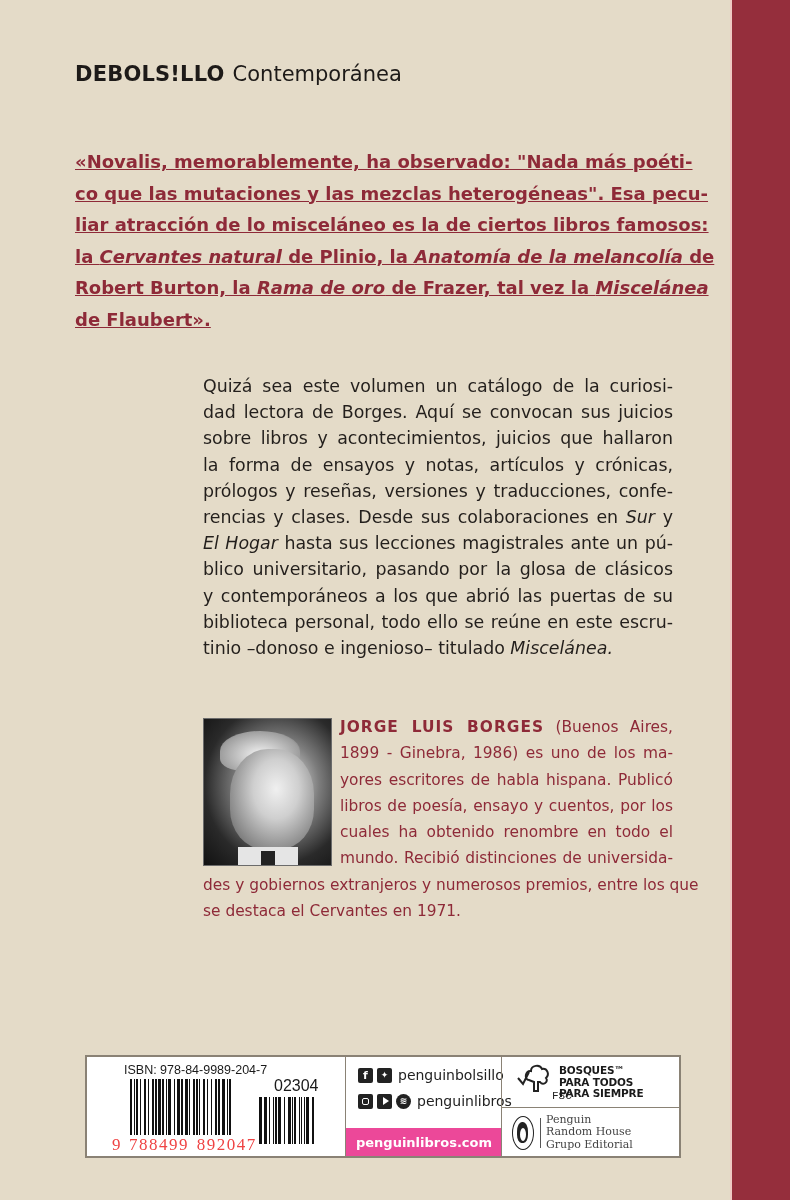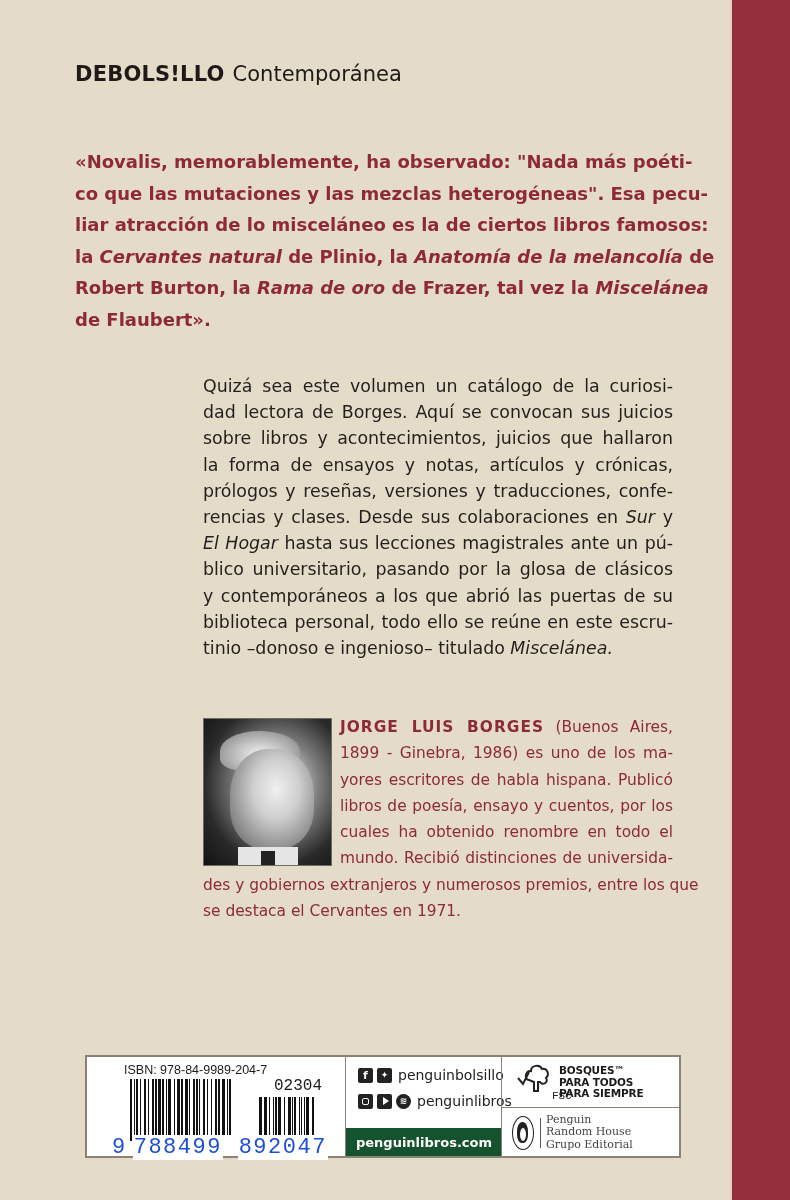--- a/index.html
+++ b/index.html
@@ -3,55 +3,55 @@
 <meta charset="utf-8">
 <style>
   html,body{margin:0;padding:0;}
   body{width:790px;height:1200px;position:relative;background:#e4dbc8;overflow:hidden;font-family:"DejaVu Sans","Liberation Sans",sans-serif;}
   .spine{position:absolute;left:732px;top:0;width:58px;height:1200px;background:#952e3c;}
   .spine-edge{position:absolute;left:730px;top:0;width:2px;height:1200px;background:#efc9c3;}
   .series{position:absolute;left:75px;top:62px;font-size:21px;color:#1d1a18;white-space:nowrap;}
   .series .brand{font-weight:bold;letter-spacing:0.2px;}
   .series .line{margin-left:8px;}
   .quote{position:absolute;left:75px;top:146px;width:598px;font-size:18px;font-weight:bold;color:#8e2a38;line-height:31.5px;}
-  .quote .ln{display:block;white-space:nowrap;text-align:justify;text-align-last:justify;}
+  .quote .ln{display:block;white-space:nowrap;text-align:justify;text-align-last:justify;text-decoration:underline;}
   .quote .ln.last{text-align-last:left;}
   .quote i{font-weight:bold;}
   .body{position:absolute;left:203px;top:373px;width:470px;font-size:17.4px;color:#231f1c;line-height:26.2px;}
   .ln{display:block;white-space:nowrap;text-align:justify;text-align-last:justify;}
   .ln.last{text-align-last:left;}
   .bio{position:absolute;left:203px;top:714px;width:470px;color:#8e2a38;font-size:15.4px;line-height:26.3px;}
   .photo{position:absolute;left:203px;top:718px;width:127px;height:146px;background:radial-gradient(ellipse at 58% 45%,#e8e8e8 0%,#bdbdbd 22%,#7c7c7c 40%,#2a2a2a 70%,#111 100%);border:1px solid #6b6b6b;}
   .photo .face{position:absolute;left:26px;top:30px;width:84px;height:100px;border-radius:45% 45% 40% 40%;background:radial-gradient(ellipse at 55% 40%,#f0f0f0 0%,#cfcfcf 35%,#8f8f8f 70%,#555 100%);}
   .photo .hair{position:absolute;left:16px;top:12px;width:80px;height:40px;border-radius:50% 50% 30% 30%;background:radial-gradient(ellipse at 50% 60%,#f5f5f5,#9e9e9e 70%,#333);}
   .photo .collar{position:absolute;left:34px;top:128px;width:60px;height:18px;background:#e5e5e5;}
   .photo .tie{position:absolute;left:57px;top:132px;width:14px;height:14px;background:#222;}
   .bio .right{position:absolute;left:137px;top:0;width:333px;}
   .bio .full{position:absolute;left:0;top:158px;width:470px;}
   .bio .name{font-weight:bold;letter-spacing:1px;}
   .footer{position:absolute;left:85px;top:1055px;width:596px;height:103px;background:#fff;border:2px solid #8a8275;box-sizing:border-box;}
   .isbn-area{position:absolute;left:0;top:0;width:258px;height:100%;margin-left:20px;}
   .isbn-label{position:absolute;left:17px;top:6px;font-family:"Liberation Sans",sans-serif;font-size:12.5px;color:#1a1a1a;}
   .barcode{position:absolute;left:23px;top:22px;width:102px;height:62px;}
   .barcode2{position:absolute;left:152px;top:40px;width:58px;height:47px;}
   .bar{position:absolute;top:0;background:#111;}
-  .bc-digits{position:absolute;left:5px;top:78px;font-family:Liberation Mono, monospace;font-size:22px;color:#1d4ed8;letter-spacing:1.5px;background:transparent;}
+  .bc-digits{position:absolute;left:5px;top:78px;font-family:Liberation Serif, serif;font-size:17px;color:#ef4444;letter-spacing:1.5px;background:transparent;}
   .bc-digits .first{margin-right:6px;}
   .bc-digits .grp{background:#fff;padding:0 1px;}
-  .addon-num{position:absolute;left:167px;top:20px;font-family:Liberation Mono, monospace;font-size:16px;color:#1a1a1a;}
+  .addon-num{position:absolute;left:167px;top:20px;font-family:Liberation Sans, sans-serif;font-size:16px;color:#1a1a1a;}
   .social-area{position:absolute;left:258px;top:0;width:156px;height:100%;border-left:1.5px solid #8a8275;}
   .soc-row{position:absolute;left:12px;display:flex;align-items:center;gap:4px;font-size:14px;color:#222;}
   .soc-row.r1{top:10px;}
   .soc-row.r2{top:36px;}
   .soc-icon{width:15px;height:15px;background:#222;color:#fff;font-size:11px;font-weight:bold;display:flex;align-items:center;justify-content:center;border-radius:2px;font-family:"DejaVu Sans",sans-serif;}
   .soc-icon.round{border-radius:50%;}
   .soc-icon .inner{width:7px;height:7px;border:1.5px solid #fff;border-radius:2px;box-sizing:border-box;}
   .soc-icon .play{width:0;height:0;border-left:6px solid #fff;border-top:4px solid transparent;border-bottom:4px solid transparent;margin-left:2px;}
   .soc-label{margin-left:2px;}
-  .web-bar{position:absolute;left:0;bottom:0;width:156px;height:28px;background:#14532d;color:#fff;font-weight:bold;font-size:13px;display:flex;align-items:center;justify-content:center;}
+  .web-bar{position:absolute;left:0;bottom:0;width:156px;height:28px;background:#ec4899;color:#fff;font-weight:bold;font-size:13px;display:flex;align-items:center;justify-content:center;}
   .logos-area{position:absolute;left:414px;top:0;width:178px;height:100%;border-left:1.5px solid #8a8275;}
   .fsc{position:absolute;left:0;top:0;width:178px;height:50px;border-bottom:1.5px solid #8a8275;}
   .fsc-tree{position:absolute;left:14px;top:5px;width:36px;height:30px;}
   .fsc-label{position:absolute;left:14px;top:33px;font-family:Liberation Mono, monospace;font-size:11px;color:#222;margin-left:36px;}
   .fsc-text{position:absolute;left:57px;top:8px;font-weight:bold;font-size:10.5px;line-height:11.5px;color:#1a1a1a;letter-spacing:-0.2px;}
   .prh{position:absolute;left:0;top:51px;width:178px;height:48px;}
   .penguin{position:absolute;left:10px;top:8px;width:22px;height:34px;border:1.5px solid #222;border-radius:50%;box-sizing:border-box;}
   .penguin .body-p{position:absolute;left:4px;top:5px;width:11px;height:21px;background:#222;border-radius:45% 45% 40% 40%;}
   .penguin .belly{position:absolute;left:7px;top:11px;width:6px;height:13px;background:#fff;border-radius:50%;}
   .prh-div{position:absolute;left:38px;top:10px;width:1px;height:30px;background:#555;}

